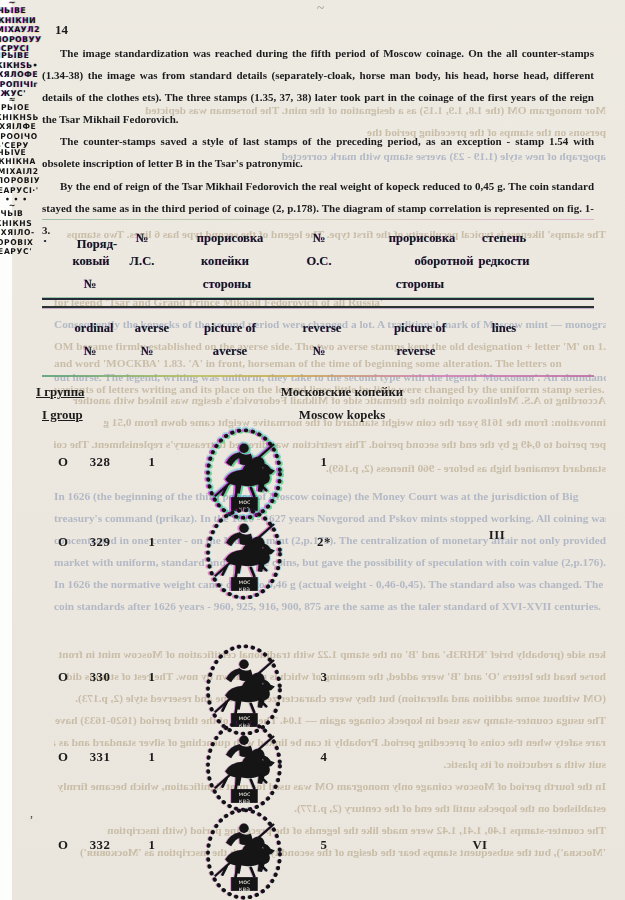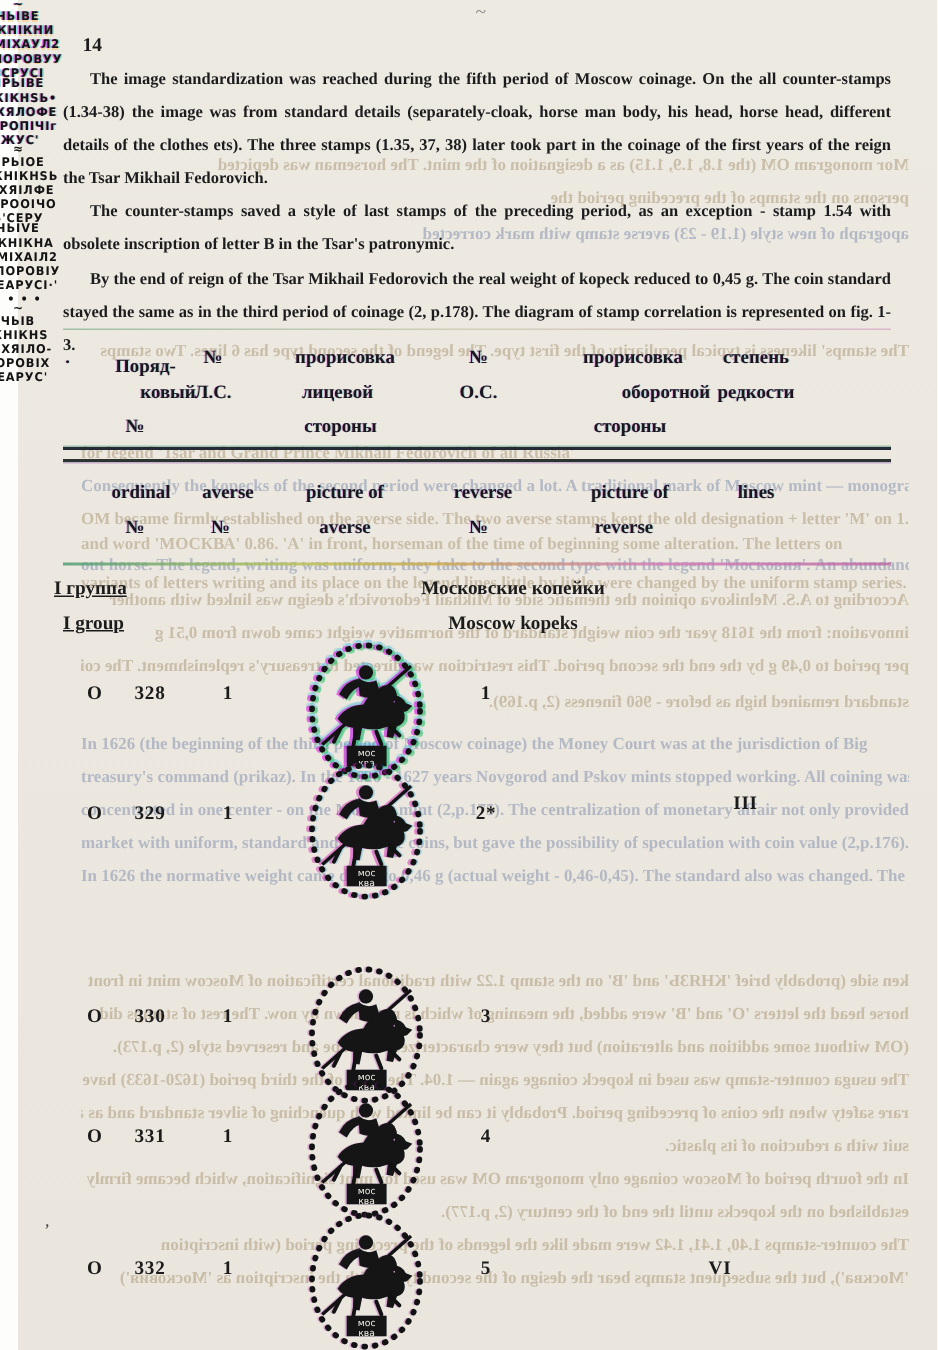--- a/index.html
+++ b/index.html
@@ -64,32 +64,33 @@
       </defs>
     </svg>
 
     <div class="ghost g-t mir" style="top:104px">Mor monogram OM (the 1.8, 1.9, 1.15) as a designation of the mint. The horseman was depicted</div>
     <div class="ghost g-t mir" style="top:126px">persons on the stamps of the preceding period the</div>
     <div class="ghost g-b mir" style="top:150px">apograph of new style (1.19 - 23) averse stamp with mark corrected</div>
     <div class="ghost g-t mir" style="top:228px">The stamps' likeness is typical peculiarity of the first type. The legend of the second type has 6 lines. Two stamps</div>
     <div class="ghost g-t" style="top:296px">for legend 'Tsar and Grand Prince Mikhail Fedorovich of all Russia'</div>
     <div class="ghost g-b" style="top:318px">Consequently the kopecks of the second period were changed a lot. A traditional mark of Moscow mint — monogram</div>
     <div class="ghost g-t" style="top:340px">OM became firmly established on the averse side. The two averse stamps kept the old designation + letter 'M' on 1.12</div>
-    <div class="ghost g-t" style="top:357px">and word 'МОСКВА' 0.86. 'А' in front, horseman of the time of beginning some alteration. The letters on</div>
+    <div class="ghost g-t" style="top:357px">and word 'МОСКВА' 1.83. 'А' in front, horseman of the time of beginning some alteration. The letters on</div>
     <div class="ghost g-b" style="top:371px">out horse. The legend, writing was uniform, they take to the second type with the legend 'Московия'. An abundance of</div>
     <div class="ghost g-t" style="top:383px">variants of letters writing and its place on the legend lines little by little were changed by the uniform stamp series.</div>
     <div class="ghost g-t mir" style="top:394px">According to A.S. Melnikova opinion the thematic side of Mikhail Fedorovich's design was linked with another</div>
     <div class="ghost g-t mir" style="top:416px">innovation: from the 1618 year the coin weight standard of the normative weight came down from 0,51 g</div>
     <div class="ghost g-t mir" style="top:438px">per period to 0,49 g by the end the second period. This restriction was directed to treasury's replenishment. The coin's</div>
     <div class="ghost g-t mir" style="top:462px">standard remained high as before - 960 fineness (2, p.169).</div>
     <div class="ghost g-b" style="top:490px">In 1626  (the beginning of the third period of Moscow coinage) the Money Court was at the jurisdiction of Big</div>
     <div class="ghost g-b" style="top:512px">treasury's command (prikaz). In the 1626 - 1627 years Novgorod and Pskov mints stopped working. All coining was</div>
     <div class="ghost g-b" style="top:534px">concentrated in one center - on the Moscow mint (2,p.175). The centralization of monetary affair not only provided the</div>
     <div class="ghost g-b" style="top:556px">market with uniform, standard and valuable coins, but gave the possibility of speculation with coin value (2,p.176).</div>
     <div class="ghost g-b" style="top:578px">In 1626  the normative weight came down to 0,46 g  (actual weight - 0,46-0,45). The standard also was changed. The</div>
+    <div class="ghost g-b" style="top:600px">coin standards after 1626 years  -  960, 925, 916, 900, 875 are the same as the taler standard of XVI-XVII centuries.</div>
     <div class="ghost g-t mir" style="top:648px">ken side (probably brief 'КНЯЗЬ' and 'В' on the stamp 1.22 with traditional certification of Moscow mint in front</div>
     <div class="ghost g-t mir" style="top:670px">horse head the letters 'О' and 'В' were added, the meaning of which is not known by now. The rest of stamps did</div>
     <div class="ghost g-t mir" style="top:692px">(OM without some addition and alteration) but they were characterized by shape and reserved style (2, p.173).</div>
     <div class="ghost g-t mir" style="top:714px">The usuga counter-stamp was used in kopeck coinage again — 1.04. The coins of the third period (1620-1633) have</div>
     <div class="ghost g-t mir" style="top:736px">rare safety when the coins of preceding period. Probably it can be linked with quenching of silver standard and as a</div>
     <div class="ghost g-t mir" style="top:758px">suit with a reduction of its plastic.</div>
     <div class="ghost g-t mir" style="top:780px">In the fourth period of Moscow coinage only monogram ОМ was used for mint signification, which became firmly</div>
     <div class="ghost g-t mir" style="top:802px">established on the kopecks until the end of the century (2, p.177).</div>
     <div class="ghost g-t mir" style="top:824px">The counter-stamps 1.40, 1.41, 1.42 were made like the legends of the preceding period (with inscription</div>
     <div class="ghost g-t mir" style="top:846px">'Москва'), but the subsequent stamps bear the design of the second type (with the inscription as 'Московия')</div>
@@ -101,26 +102,26 @@
     <div class="abs body-text" style="left:30px;top:42px;width:552px">
       <p>The image standardization was reached during the fifth period of Moscow coinage. On the all counter-stamps (1.34-38) the image was from standard details (separately-cloak, horse man body, his head, horse head, different details of the clothes ets). The three stamps  (1.35, 37, 38) later took part in the coinage of the first years of the reign the Tsar Mikhail Fedorovich.</p>
       <p>The counter-stamps saved a style of last stamps of the preceding period, as an exception  -  stamp 1.54  with obsolete inscription of letter B in the Tsar's patronymic.</p>
       <p>By the end of reign of the Tsar Mikhail Fedorovich the real weight of kopeck reduced to 0,45 g. The coin standard stayed the same as in the third period of coinage (2, p.178). The diagram of stamp correlation is represented on fig. 1-3.</p>
     </div>
 
     <div class="abs rule-faint" style="left:30px;top:219px;width:552px"></div>
     <div>
       <div class="c hdr" style="left:33px;top:231px">.</div>
       <div class="c hdr" style="left:85px;top:237px">Поряд-</div>
-      <div class="c hdr" style="left:100px;top:254px">ковый</div>
+      <div class="c hdr" style="left:79px;top:254px">ковый</div>
       <div class="c hdr" style="left:78px;top:277px">№</div>
       <div class="c hdr" style="left:130px;top:231px">№</div>
       <div class="c hdr" style="left:130px;top:254px">Л.С.</div>
       <div class="c hdr" style="left:218px;top:231px">прорисовка</div>
-      <div class="c hdr" style="left:213px;top:254px">лицевой</div>
+      <div class="c hdr" style="left:213px;top:254px">копейки</div>
       <div class="c hdr" style="left:215px;top:277px">стороны</div>
       <div class="c hdr" style="left:307px;top:231px">№</div>
       <div class="c hdr" style="left:307px;top:254px">О.С.</div>
       <div class="c hdr" style="left:410px;top:231px">прорисовка</div>
       <div class="c hdr" style="left:432px;top:254px">оборотной</div>
       <div class="c hdr" style="left:408px;top:277px">стороны</div>
       <div class="c hdr" style="left:492px;top:231px">степень</div>
       <div class="c hdr" style="left:492px;top:254px">редкости</div>
     </div>
 

